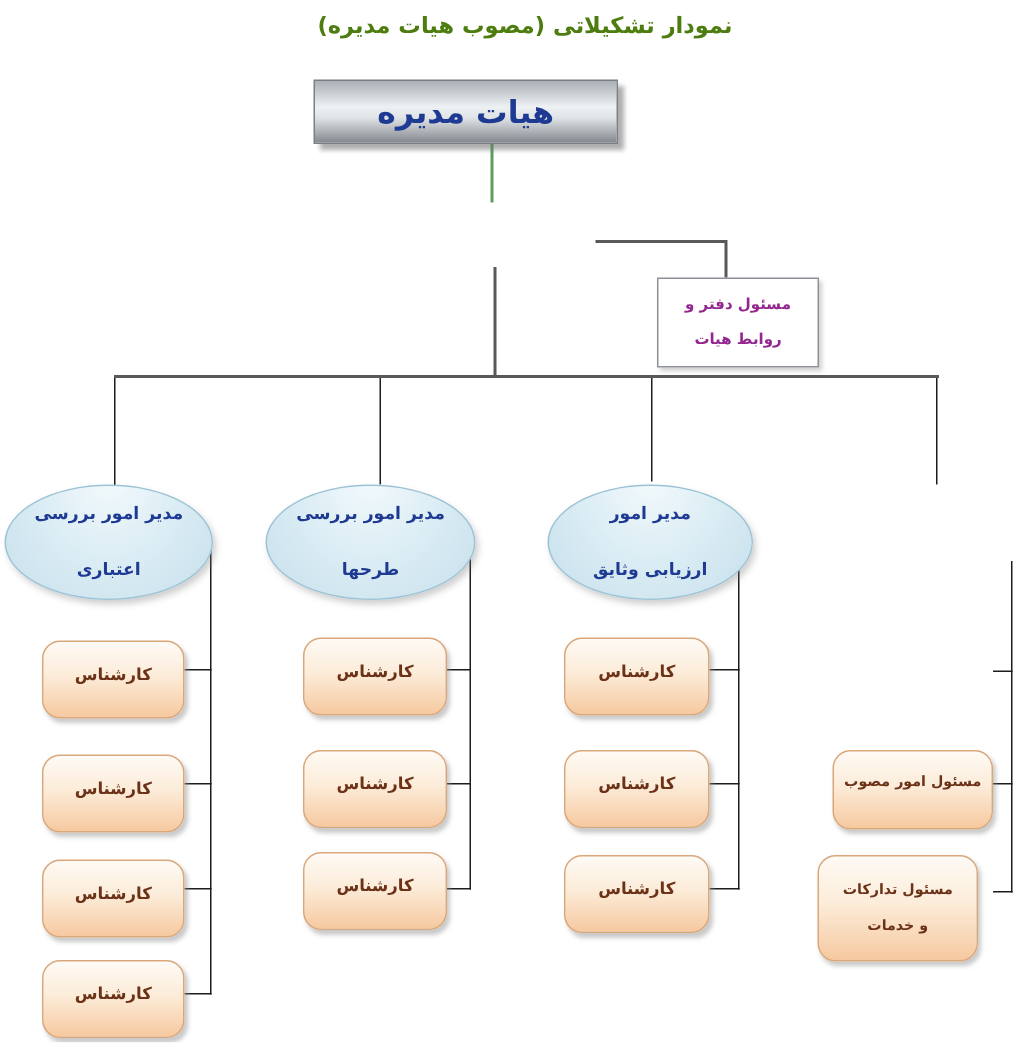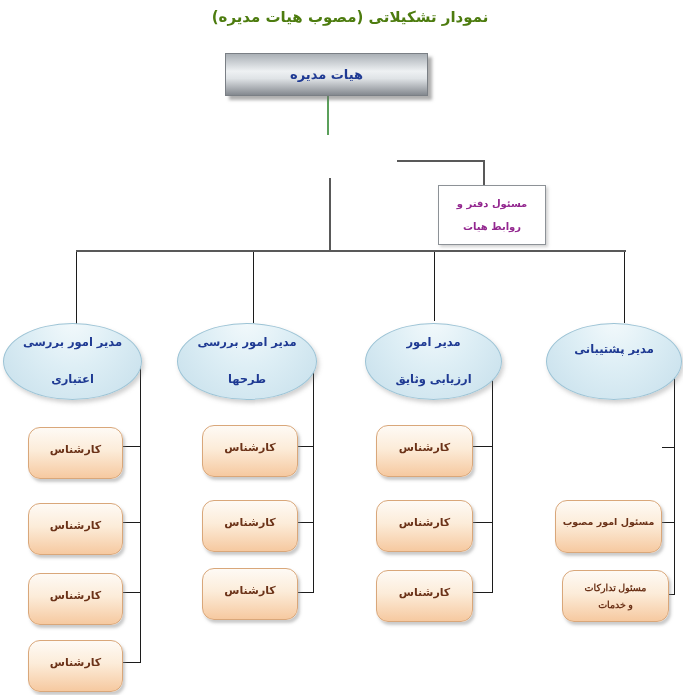--- a/index.html
+++ b/index.html
@@ -21,21 +21,21 @@
 
   .title{top:8px;left:190px;width:320px;text-align:center;font-size:15px;font-weight:bold;color:#4d7c0f;}
 
   .graybox{
     border:1px solid #7a7f85;
     background:linear-gradient(180deg,#aab0b6 0%,#eef1f3 42%,#dfe3e6 60%,#84898f 100%);
     box-shadow:4px 4px 3px rgba(110,110,110,.55);
     display:flex;align-items:center;justify-content:center;
     font-weight:bold;
   }
-  .board{top:53px;left:225px;width:203px;height:43px;font-size:13px;color:var(--board-text);}
+  .board{top:53px;left:209px;width:203px;height:43px;font-size:21px;color:var(--board-text);}
   .ceo{top:135px;left:262px;width:136px;height:43px;font-size:15px;color:var(--ceo-text);}
 
   .office{
     top:185px;left:438px;width:108px;height:60px;
     background:#fff;border:1px solid #8d9297;
     box-shadow:2px 2px 3px rgba(140,140,140,.4);
     display:flex;flex-direction:column;align-items:center;justify-content:space-evenly;
     font-size:10px;font-weight:bold;color:var(--office-text);text-align:center;
   }
 
@@ -113,24 +113,20 @@
     <div>اعتباری</div>
   </div>
   <div class="abs ellipse e2">
     <div>مدیر امور بررسی</div>
     <div>طرحها</div>
   </div>
   <div class="abs ellipse e3">
     <div>مدیر امور</div>
     <div>ارزیابی وثایق</div>
   </div>
-  <div class="abs ellipse e4">
-    <div>مدیر پشتیبانی</div>
-    <div></div>
-  </div>
 
   <div class="abs peach expert" style="left:28px;top:427px;">
       <span>کارشناس</span>
     </div>
   <div class="abs peach expert" style="left:28px;top:503px;">
       <span>کارشناس</span>
     </div>
   <div class="abs peach expert" style="left:28px;top:573px;">
       <span>کارشناس</span>
     </div>
@@ -155,18 +151,18 @@
       <span>کارشناس</span>
     </div>
   <div class="abs peach expert" style="left:376px;top:570px;width:97px;">
       <span>کارشناس</span>
     </div>
 
   <div class="abs peach support" style="left:555px;top:500px;height:53px;">
     <span>مسئول امور مصوب</span>
     <span></span>
   </div>
-  <div class="abs peach support" style="left:562px;top:570px;height:52px;font-family:Liberation Serif, serif;">
+  <div class="abs peach support" style="left:545px;top:570px;height:71px;">
     <span>مسئول تدارکات</span>
     <span>و خدمات</span>
   </div>
 
 </div>
 
 </body></html>

